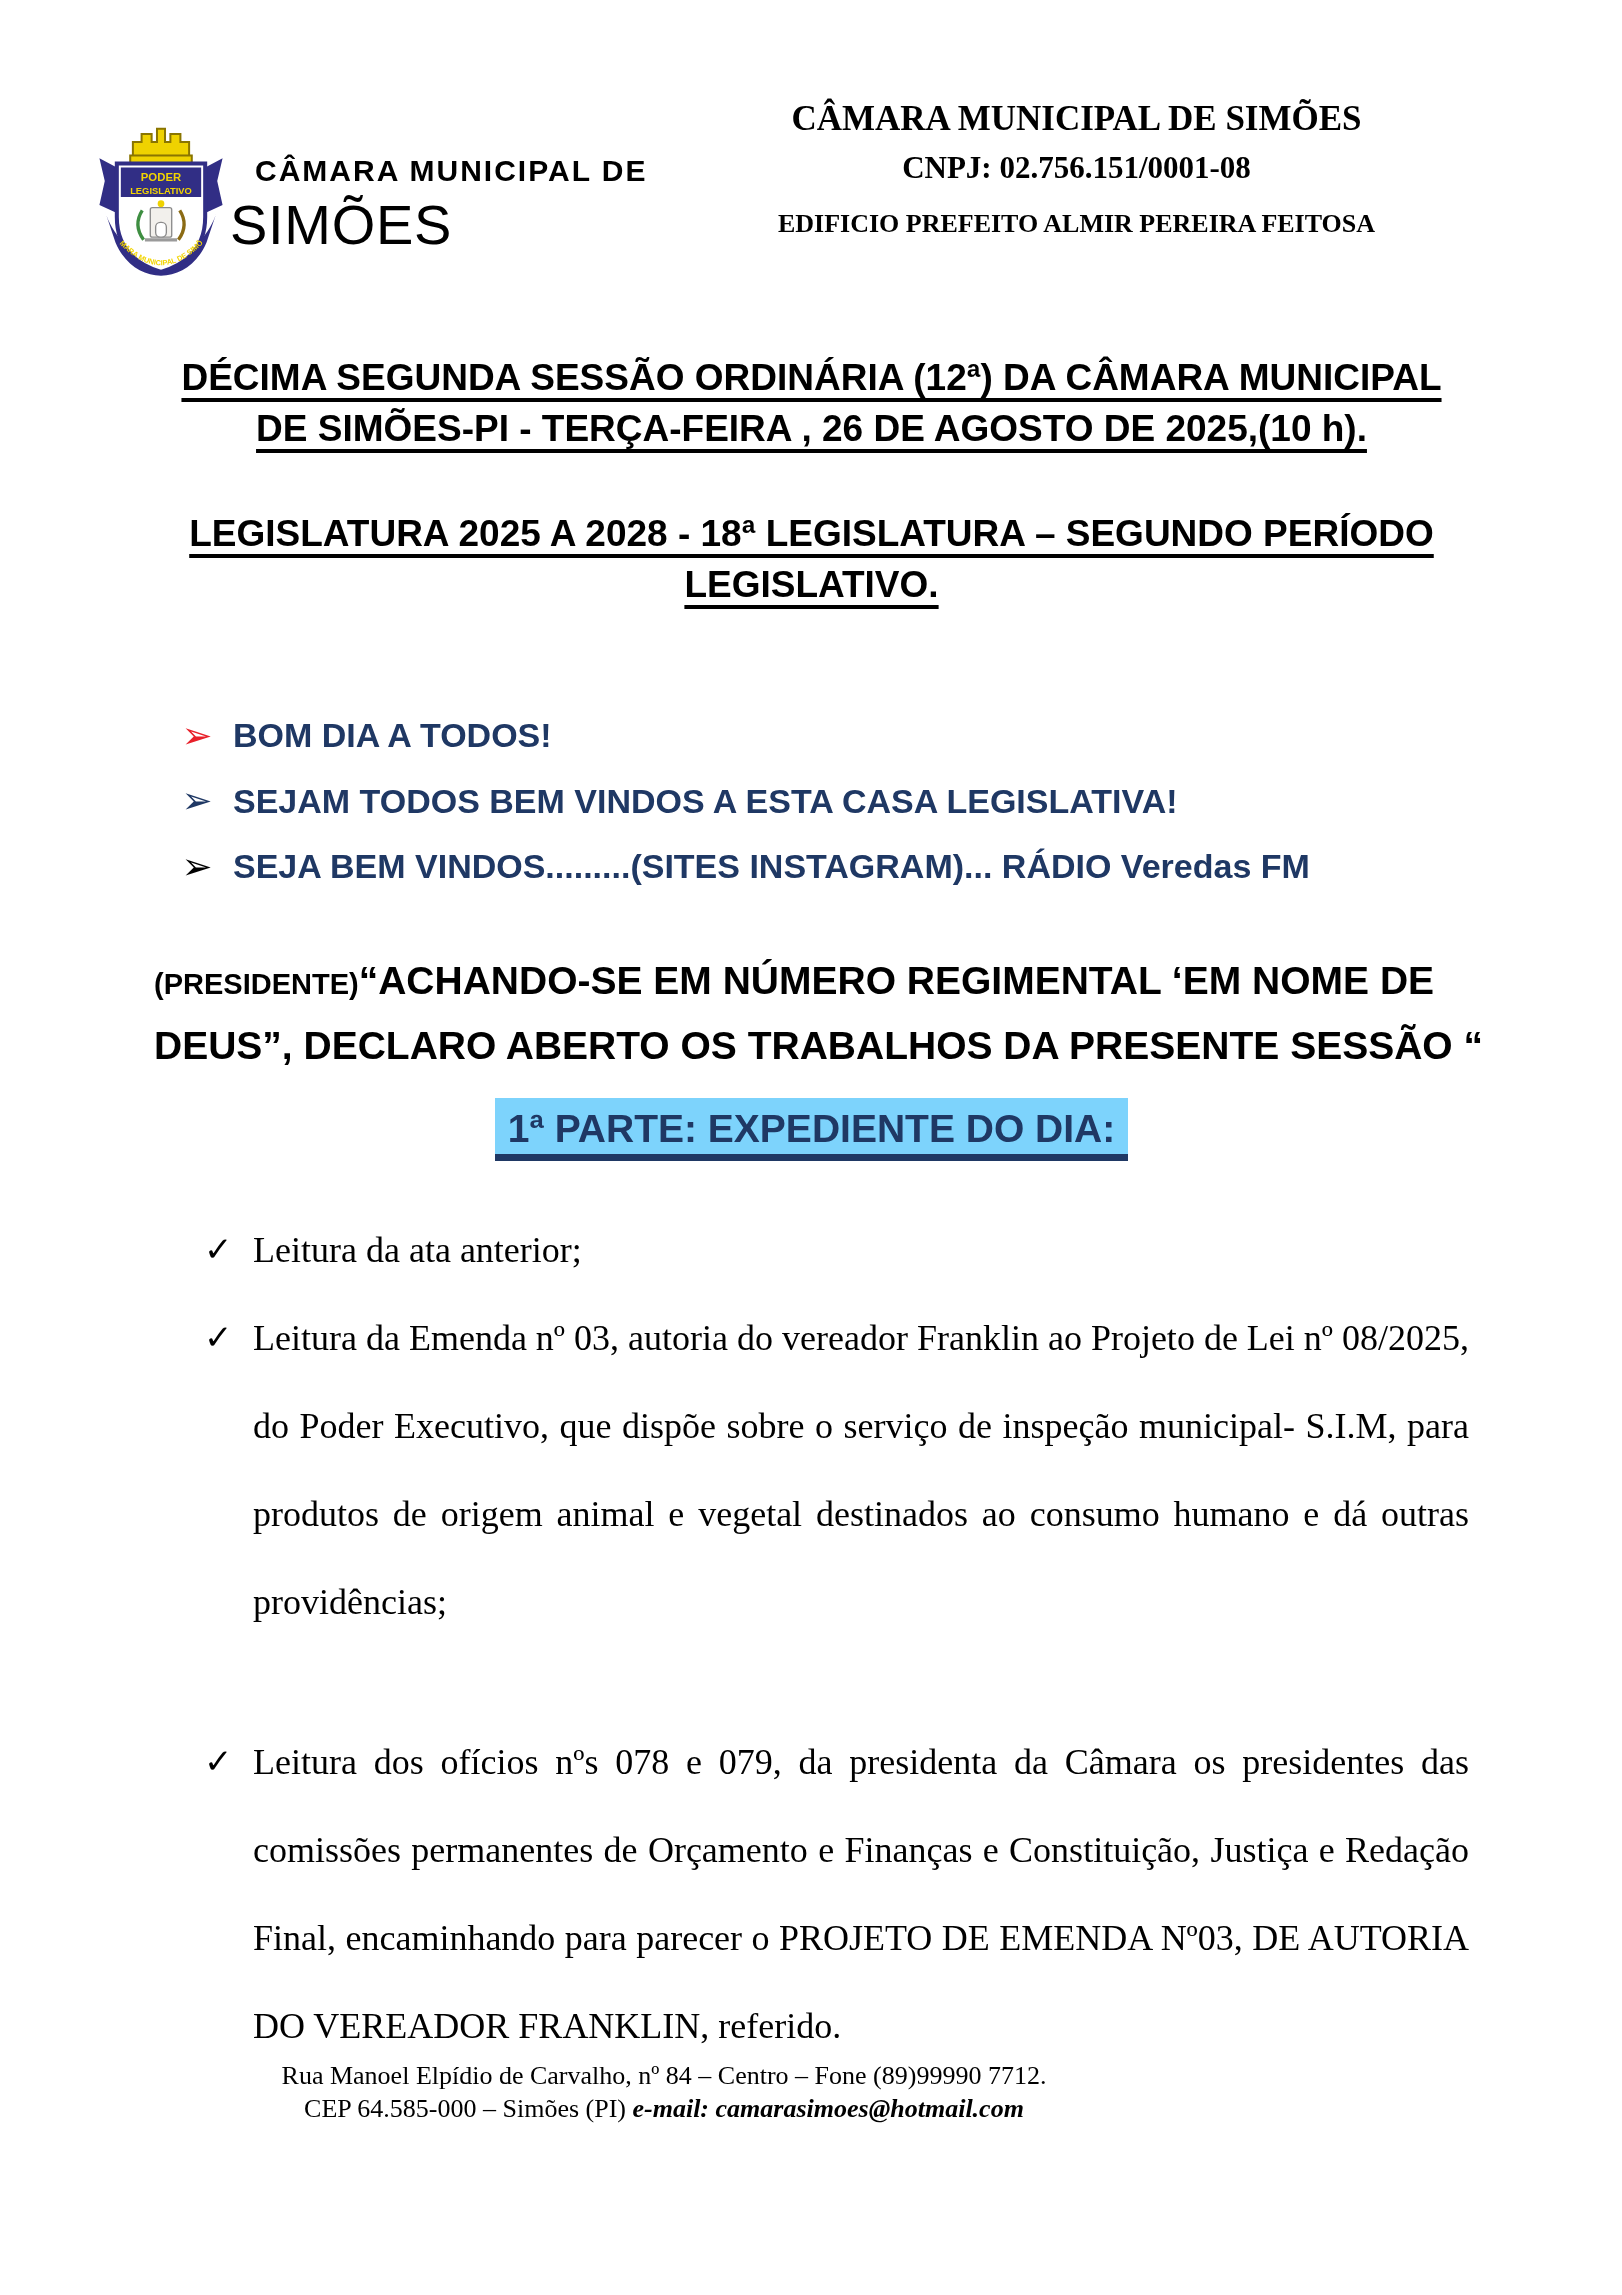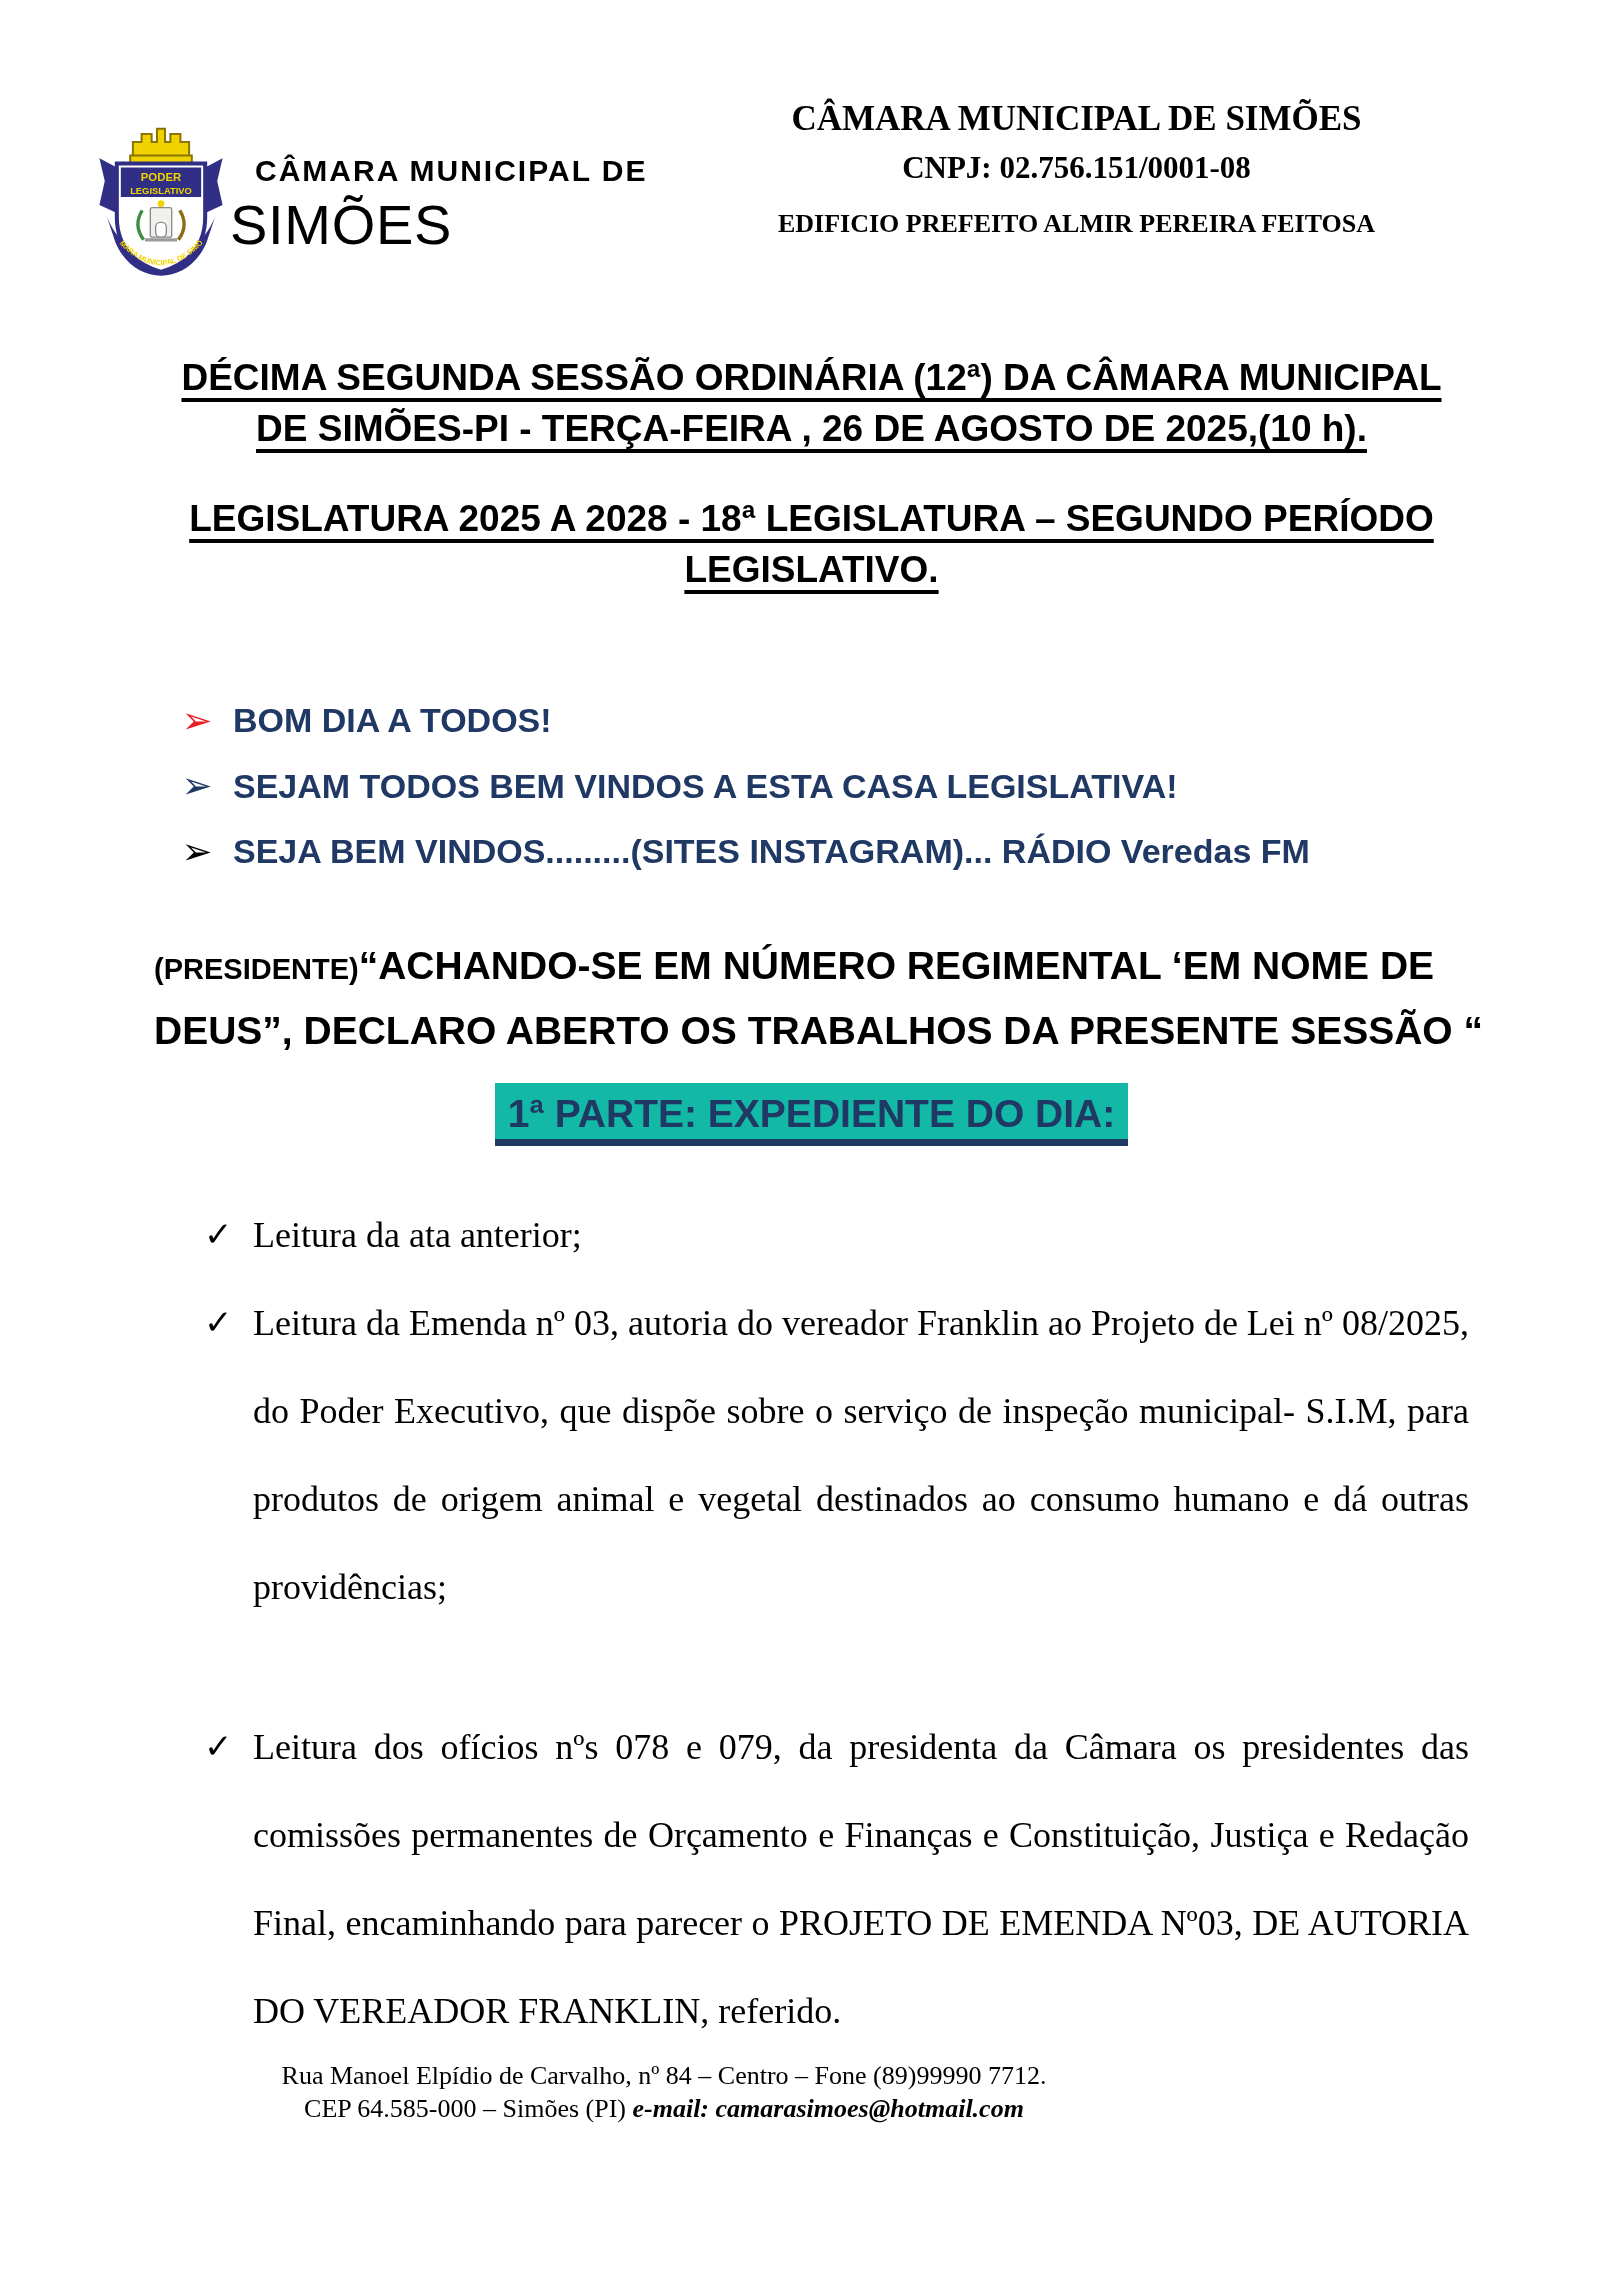--- a/index.html
+++ b/index.html
@@ -21,37 +21,37 @@
   }
   .hr1 { font-size:35px; }
   .hr2 { font-size:31px; margin-top:11px; }
   .hr3 { font-size:26px; margin-top:23px; }
 
   
   main { position:absolute; left:154px; top:319px; width:1315px; }
 
   .doc-title, .doc-subtitle { text-align:center; font-weight:700; font-size:37px; line-height:51px; }
   .doc-title   { margin-top:33px; }
-  .doc-subtitle{ margin-top:39px; }
+  .doc-subtitle{ margin-top:54px; }
   .tl { white-space:nowrap; }
   .tl .u { text-decoration:underline; text-decoration-thickness:3.9px; text-underline-offset:7.9px; }
 
   .welcome-list { list-style:none; margin:108px 0 0 0; padding:0;
                   color:#1F3864; font-weight:700; font-size:34px; }
   .welcome-list li { position:relative; padding-left:79px; margin-bottom:30px;
                      line-height:1.05; white-space:nowrap; }
   .arrow { position:absolute; left:27.5px; top:-1.3px; font-size:37px; font-weight:400; }
 
   .opening { margin:65px 0 0 0; font-weight:700; font-size:39px; line-height:61px; }
   .opening .ol { white-space:nowrap; }
   .opening .prefix { font-size:29px; }
 
   .expediente-heading { margin:31px 0 0 0; text-align:center; font-size:39px; font-weight:700; }
   .expediente-heading mark {
-    background:#14b8a6; color:#1F3864; padding:9.2px 13px 3.9px 13px;
+    background:#7dd3fc; color:#1F3864; padding:9.2px 13px 3.9px 13px;
     border-bottom:7.2px solid #1F3864;
   }
 
   .check-list { list-style:none; margin:55px 0 0 0; padding:0;
                 font-family:"Liberation Serif", serif; font-size:36px; line-height:88px; }
   .check-list li { position:relative; padding-left:99px; text-align:justify; }
   .check-list li.gap { margin-top:72px; }
   .check { position:absolute; left:50px; top:0; font-size:34px; }
 
   

